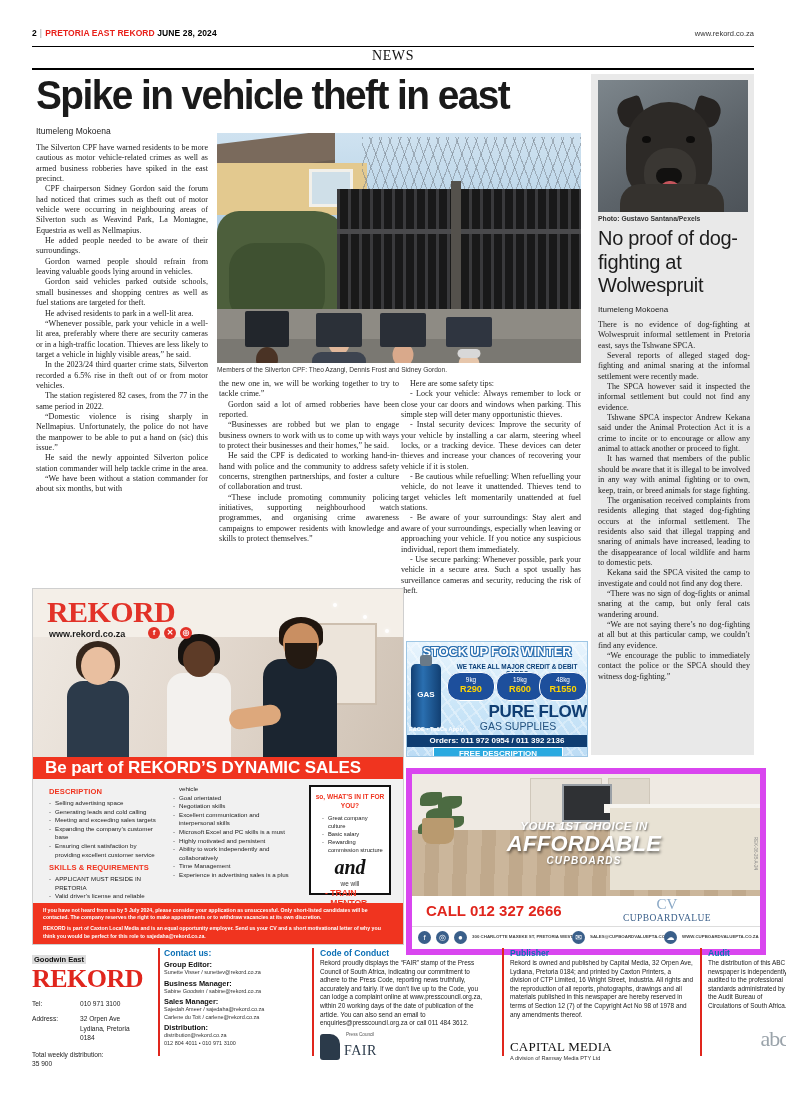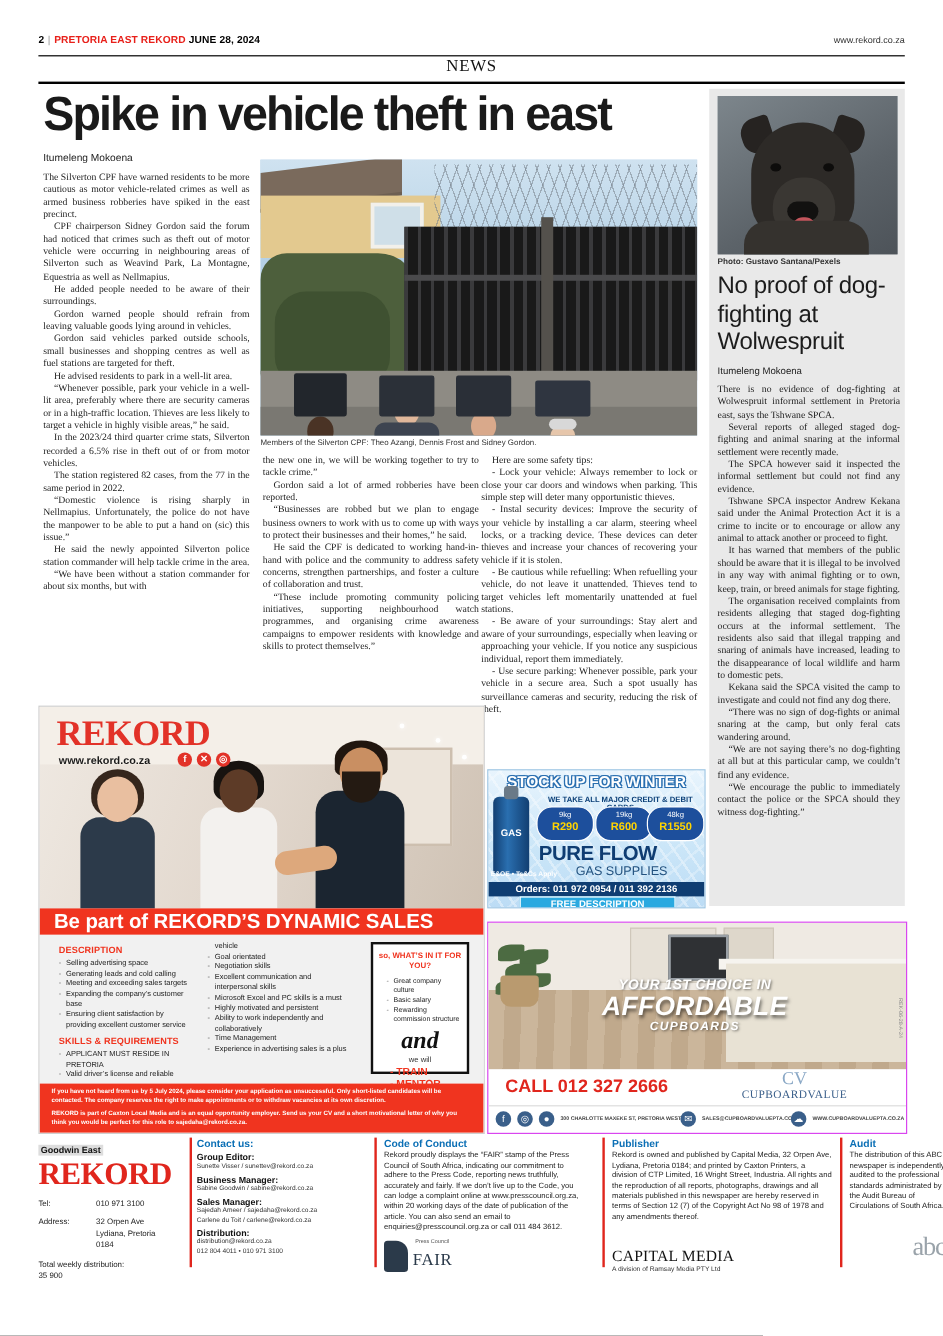--- a/index.html
+++ b/index.html
@@ -172,35 +172,35 @@
           font-family:"Liberation Sans",sans-serif;font-weight:bold;font-size:6.4px;color:#0b3f77;}
   .gas-cyl{position:absolute;left:4px;top:22px;width:30px;height:64px;background:linear-gradient(90deg,#123f72,#2a6fb0 40%,#123f72);
            border-radius:5px 5px 3px 3px;}
   .gas-cyl:before{content:"";position:absolute;left:9px;top:-9px;width:12px;height:11px;background:#6a7a88;border-radius:3px;}
   .gas-cyl .lbl{position:absolute;left:0;top:26px;width:100%;text-align:center;
                 font-family:"Liberation Sans",sans-serif;font-weight:bold;font-size:8px;color:#fff;}
   .gas-pill{position:absolute;top:30px;width:46px;height:27px;background:#1d4f9c;border:1.5px solid #fff;border-radius:13px;text-align:center;}
   .gas-pill .kg{font-family:"Liberation Sans",sans-serif;font-size:6.4px;color:#fff;line-height:9px;padding-top:2px;}
   .gas-pill .pr{font-family:"Liberation Sans",sans-serif;font-weight:bold;font-size:9.2px;color:#ffd400;line-height:11px;}
   .gp1{left:40px;} .gp2{left:89px;} .gp3{left:132px;}
-  .gas-pf{position:absolute;left:42px;top:60px;width:138px;text-align:left;
+  .gas-pf{position:absolute;left:42px;top:60px;width:138px;text-align:right;
           font-family:"Liberation Sans",sans-serif;font-weight:bold;font-size:17px;color:#0f3d72;letter-spacing:-.4px;}
   .gas-gs{position:absolute;left:42px;top:78px;width:138px;text-align:center;
           font-family:"Liberation Sans",sans-serif;font-size:10.5px;color:#23527f;}
   .gas-tc{position:absolute;left:2px;top:84px;font-family:"Liberation Sans",sans-serif;
           font-weight:bold;font-size:5.6px;color:#fff;}
   .gas-ord{position:absolute;left:0;top:93px;width:180px;text-align:center;background:#0f3d72;
            font-family:"Liberation Sans",sans-serif;font-weight:bold;font-size:8px;color:#fff;line-height:12px;}
   .gas-free{position:absolute;left:26px;top:105px;width:128px;text-align:center;background:#2aa9e0;
             font-family:"Liberation Sans",sans-serif;font-weight:bold;font-size:8px;color:#fff;line-height:11px;
             border:1px solid #fff;}
 
   
   .cupad{position:absolute;left:406px;top:768px;width:348px;height:175px;background:#fff;
-         border:1px solid #d946ef;overflow:hidden;}
+         border:6px solid #d946ef;overflow:hidden;}
   .cup-photo{position:absolute;left:0;top:0;width:348px;height:122px;overflow:hidden;
              background:linear-gradient(#efeae2,#d9cfc2);}
   .cp-floor{position:absolute;left:0;bottom:0;width:100%;height:66px;
             background:repeating-linear-gradient(92deg,#cbb69b 0 14px,#c0a98c 14px 28px);}
   .cp-backwall{position:absolute;left:0;top:0;width:100%;height:62px;background:#efeae3;}
   .cp-cab{position:absolute;left:118px;top:4px;width:70px;height:44px;background:#e7e1d7;border:1px solid #cfc7ba;}
   .cp-cab2{position:absolute;left:196px;top:4px;width:40px;height:44px;background:#ded7cb;border:1px solid #cfc7ba;}
   .cp-oven{position:absolute;left:150px;top:10px;width:46px;height:34px;background:#2f3134;border:2px solid #9aa0a6;}
   .cp-island{position:absolute;left:198px;top:34px;width:150px;height:82px;background:#e8e2d4;}
   .cp-top{position:absolute;left:192px;top:30px;width:156px;height:9px;background:#f6f4ef;}

